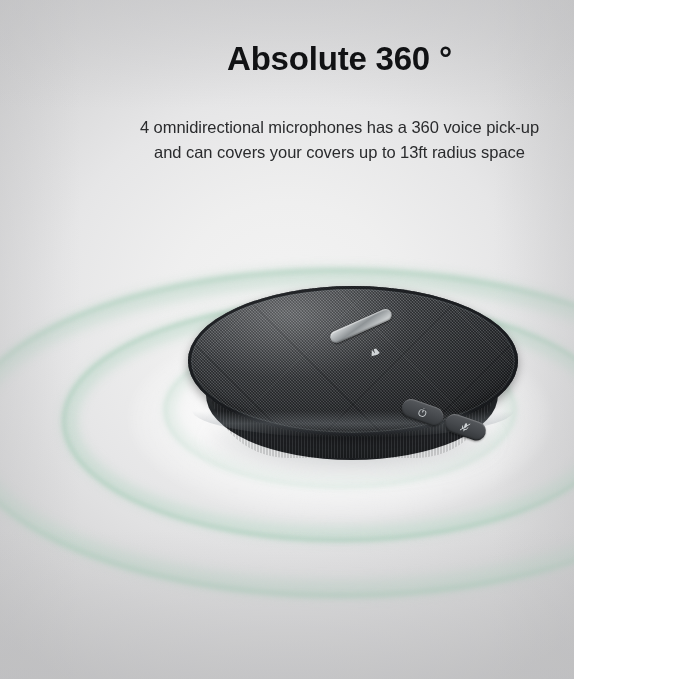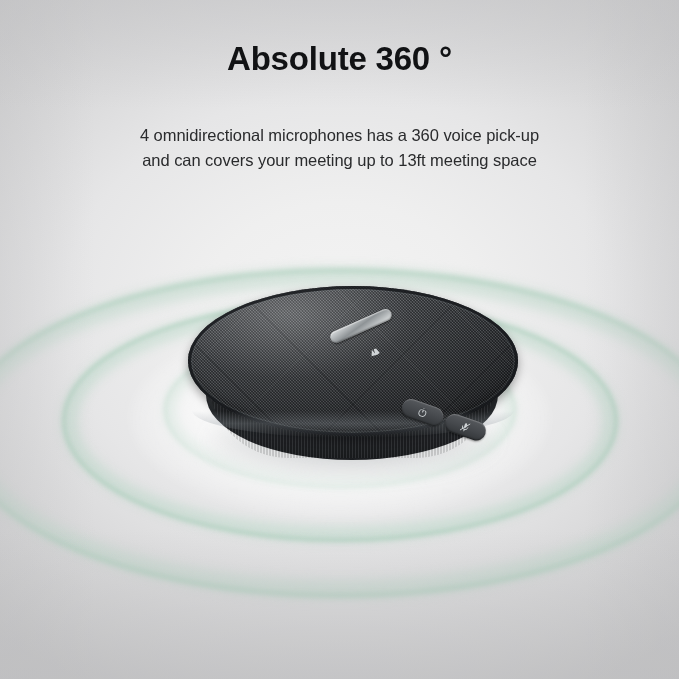--- a/index.html
+++ b/index.html
@@ -5,21 +5,21 @@
 <style>
   html, body {
     margin: 0;
     padding: 0;
     background: #ffffff;
   }
   * { box-sizing: border-box; }
 
   .canvas {
     position: relative;
-    width: 679px;
+    width: 574px;
     height: 679px;
     overflow: hidden;
     font-family: "Liberation Sans", "DejaVu Sans", sans-serif;
     
     background: #d2d2d3;
   }
 
   
   .bg-base {
     position: absolute;
@@ -121,21 +121,21 @@
   }
   .title {
     margin: 0;
     color: #111214;
     font-size: 33px;
     font-weight: 700;
     line-height: 41px;
     letter-spacing: -0.2px;
   }
   .subtitle {
-    margin: 16px;
+    margin: 8px;
     padding-top: 28px;
     color: #2a2b2d;
     font-size: 16.5px;
     font-weight: 400;
     line-height: 25px;
     letter-spacing: -0.05px;
   }
   .subtitle-line { display: block; }
 
   
@@ -345,21 +345,21 @@
   </div>
 
   <div class="bg-vignette"></div>
 
   <div class="headings">
     <h1 class="title">
       <span class="subtitle-line">Absolute 360 °</span>
     </h1>
     <p class="subtitle">
       <span class="subtitle-line">4  omnidirectional microphones has a 360 voice pick-up</span>
-      <span class="subtitle-line">and can covers your meeting up to 13ft meeting space</span>
+      <span class="subtitle-line">and can covers your covers up to 13ft radius space</span>
     </p>
   </div>
 
   <div class="device">
 
     <div class="device-shadow"></div>
 
     <div class="base-body"></div>
     <div class="base-ribs"></div>
     <div class="base-band"></div>

